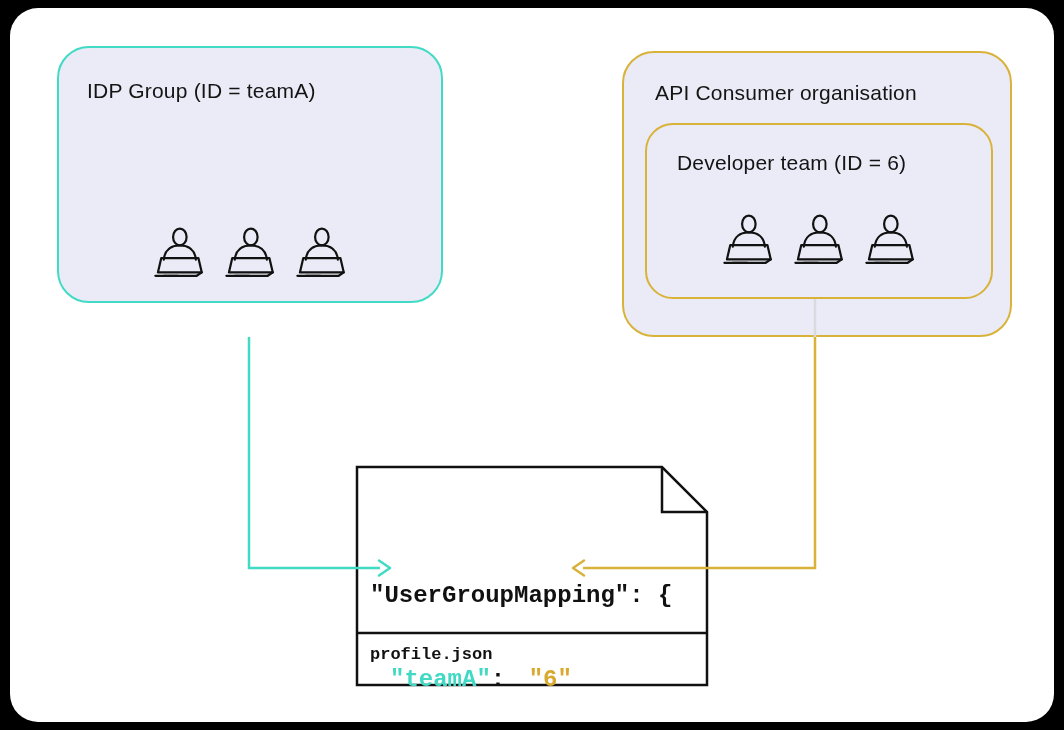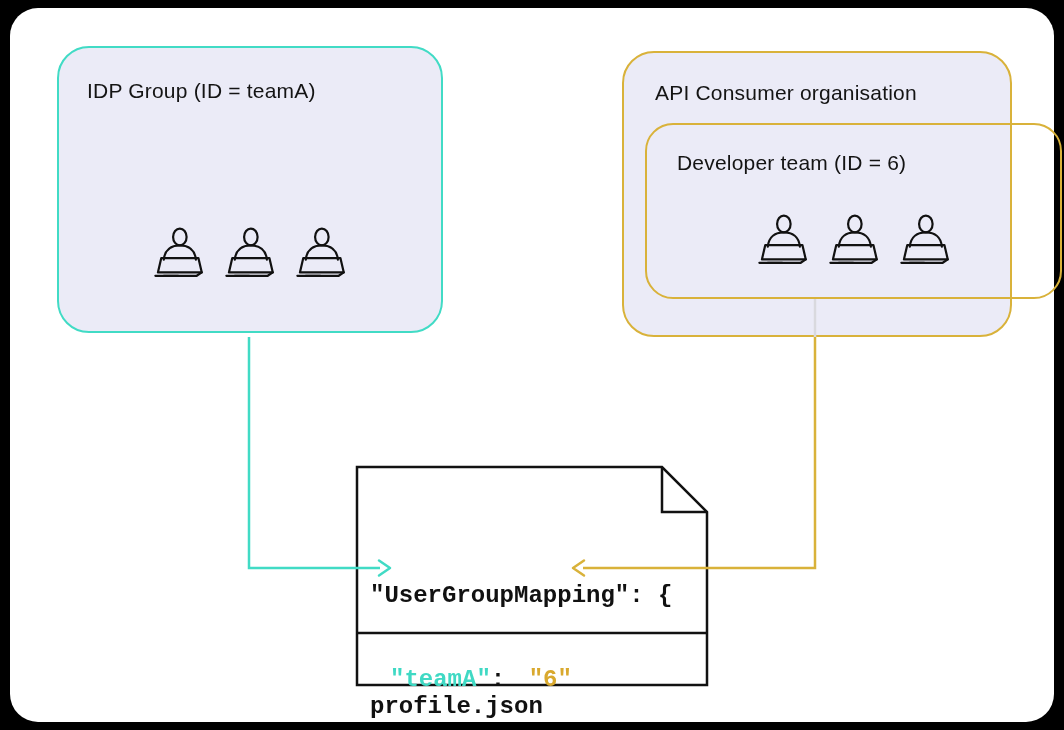--- a/index.html
+++ b/index.html
@@ -18,25 +18,25 @@
     border-radius: 28px;
   }
   
   .panel {
     position: absolute;
     background: #EBEBF7;
     border-radius: 32px;
   }
   .panel.teal  { border: 2px solid #41DBC5; }
   .panel.gold  { border: 2px solid #D9B23A; padding-left: 32px; }
-  #idp-box    { left: 47px;  top: 38px; width: 386px; height: 287px; }
+  #idp-box    { left: 47px;  top: 38px; width: 386px; height: 257px; }
   #org-box    { left: 612px; top: 43px; width: 390px; height: 286px; }
   #team-box   {
     position: absolute;
-    left: 21px; top: 70px; width: 417px; height: 176px;
+    left: 21px; top: 70px; width: 348px; height: 176px;
     border: 2px solid #D9B23A;
     border-radius: 28px;
     background: transparent;
   }
   .panel-title {
     position: absolute;
     font-size: 21px;
     font-weight: 500;
     color: #141414;
     letter-spacing: 0.2px;
@@ -80,22 +80,21 @@
   #code-block {
     left: 370px; top: 526px;
     font-size: 24px;
     line-height: 28px;
   }
   #code-line-2 { padding-left: 20px; }
   .tok-key   { color: #3FD9C4; }
   .tok-value { color: #D9A92E; margin-left: 9px; }
   #filename  {
     left: 370px; top: 645px;
-    font-size: 24px;
-    margin-top: 48px;
+    font-size: 17px;
   }
 </style>
 </head>
 <body>
 
 <div class="canvas">
 
   <div class="panel teal" id="idp-box">
     <div class="panel-title">IDP Group (ID = teamA)</div>
     <div class="members">

